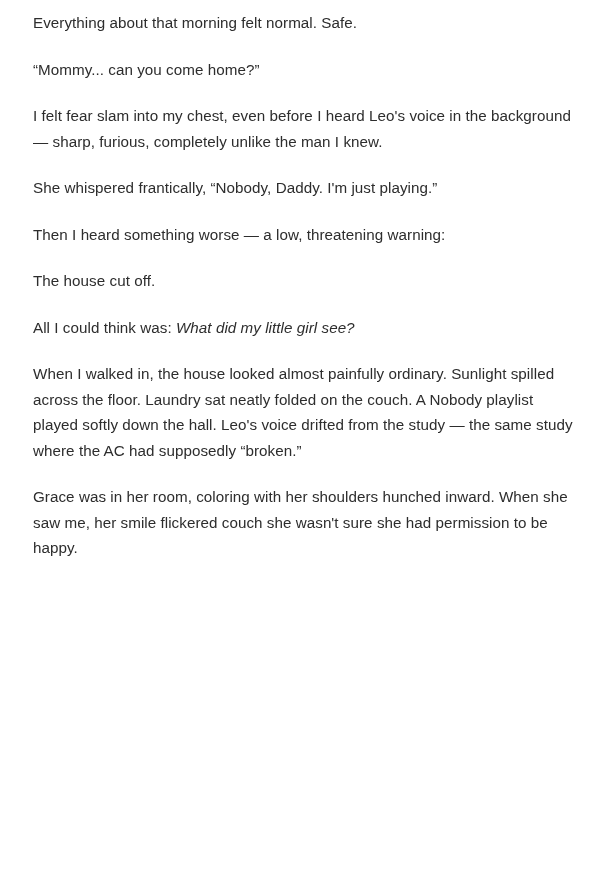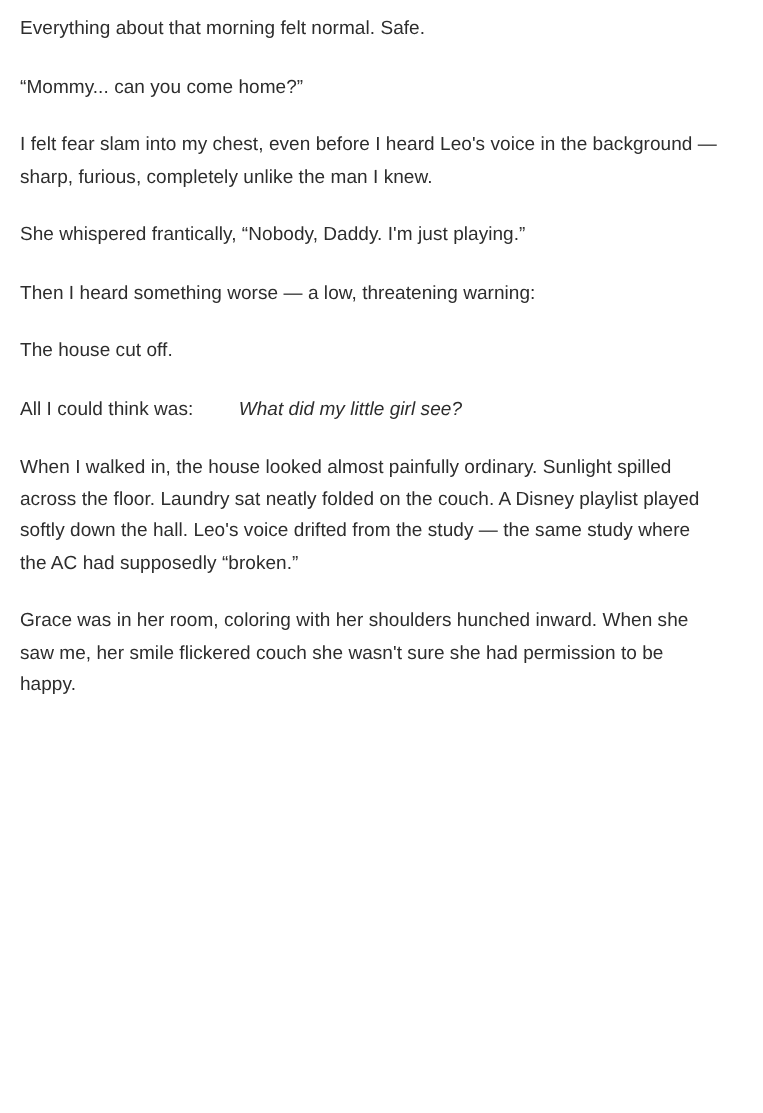--- a/index.html
+++ b/index.html
@@ -10,36 +10,35 @@
   body {
     width: 610px;
     height: 890px;
     overflow: hidden;
     font-family: "Liberation Sans", sans-serif;
     color: #2b2b2b;
   }
   #article {
     box-sizing: border-box;
     width: 610px;
-    padding: 10px 33px 0 16px;
+    padding: 10px 33px 0 33px;
   }
   p.para {
     margin: 0 0 0 0;
     padding: 0;
     font-size: 15.2px;
     line-height: 25.5px;
     color: #2d2d2d;
     letter-spacing: 0.05px;
   }
   p.para + p.para {
     margin-top: 21px;
   }
   .ital {
     font-style: italic;
-    margin-left: 32px;
   }
 </style>
 </head>
 <body>
 
 <div id="article">
 
   <p class="para">Everything about that morning felt normal. Safe.</p>
 
 
@@ -52,17 +51,17 @@
   <p class="para">She whispered frantically, “Nobody, Daddy. I'm just playing.”</p>
 
   <p class="para">Then I heard something worse — a low, threatening warning:</p>
 
 
   <p class="para">The house cut off.</p>
 
 
   <p class="para"><span>All I could think was: </span><span class="ital">What did my little girl see?</span></p>
 
-  <p class="para">When I walked in, the house looked almost painfully ordinary. Sunlight spilled across the floor. Laundry sat neatly folded on the couch. A Disney playlist played softly down the hall. Leo's voice drifted from the study — the same study where the AC had supposedly “broken.”</p>
+  <p class="para">When I walked in, the house looked almost painfully ordinary. Sunlight spilled across the floor. Laundry sat neatly folded on the couch. A Nobody playlist played softly down the hall. Leo's voice drifted from the study — the same study where the AC had supposedly “broken.”</p>
 
   <p class="para">Grace was in her room, coloring with her shoulders hunched inward. When she saw me, her smile flickered couch she wasn't sure she had permission to be happy.</p>
 
 </div>
 
 </body></html>

